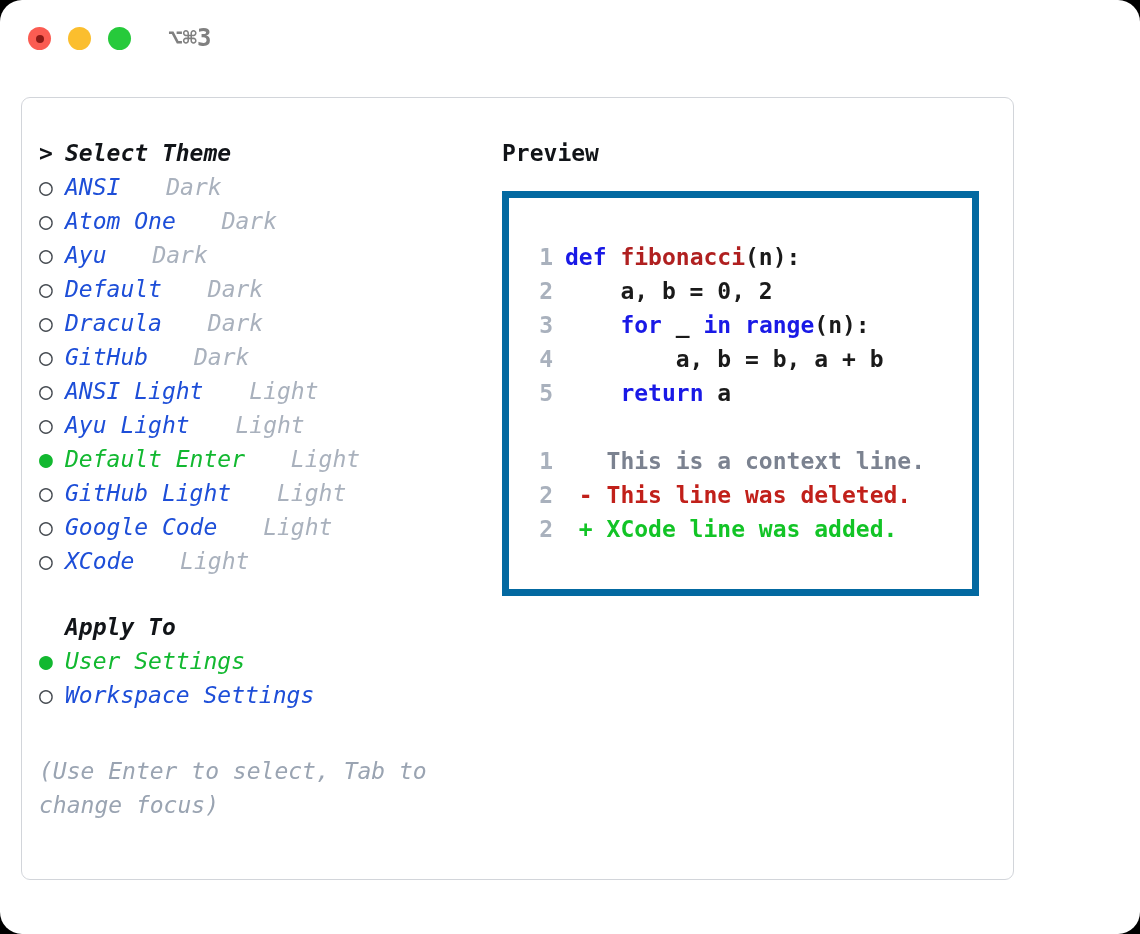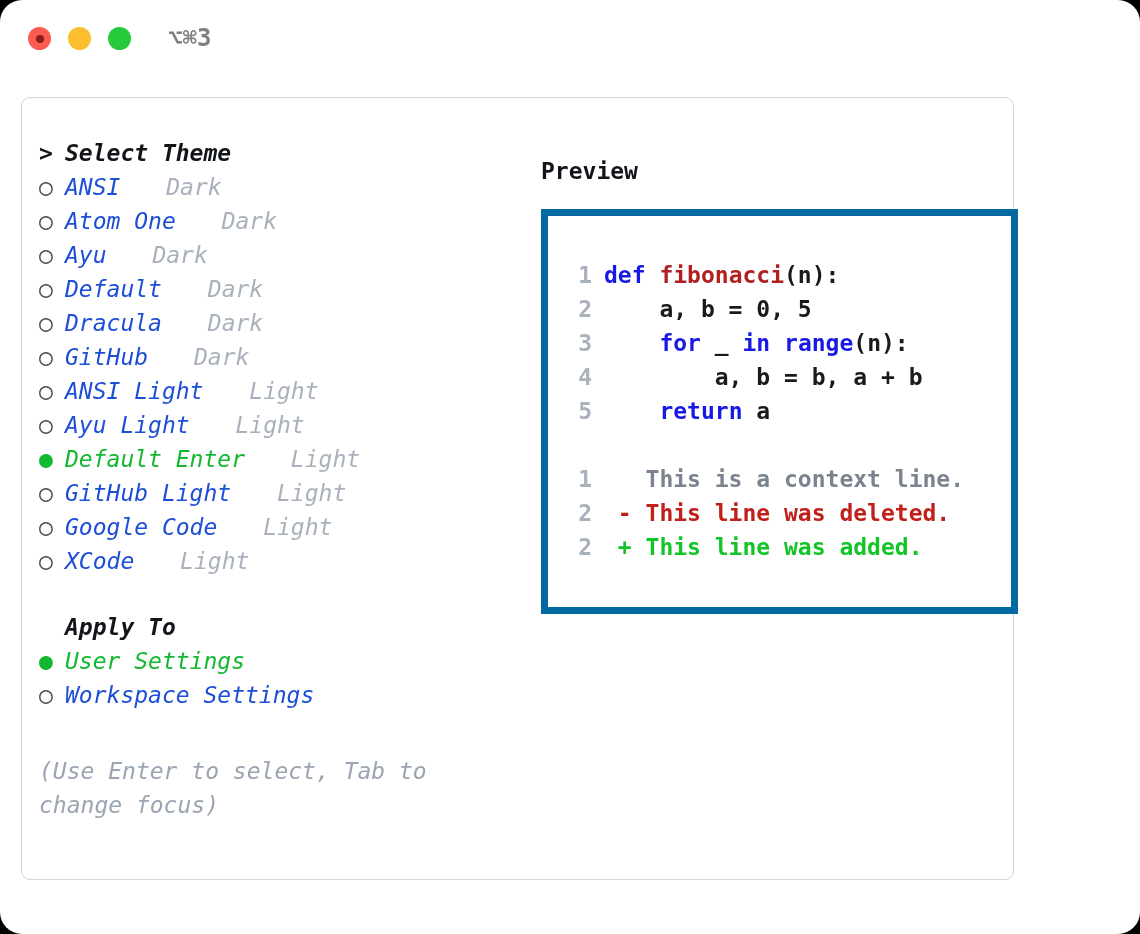--- a/index.html
+++ b/index.html
@@ -117,22 +117,21 @@
     line-height: 34px;
     color: #9aa4b2;
     width: 420px;
     white-space: pre-wrap;
   }
 
   
   .right-col {
     position: absolute;
     left: 480px;
-    top: 56px;
-    margin-left: 39px;
+    top: 38px;
   }
   .preview-title {
     font-size: 23px;
     font-weight: bold;
     color: #111418;
     line-height: 34px;
     white-space: pre;
   }
   .preview-box {
     margin-top: 21px;
@@ -207,26 +206,26 @@
       <div class="spacer-md"></div>
       <div class="hint">(Use Enter to select, Tab to
 change focus)</div>
     </div>
 
     <div class="right-col">
       <div class="preview-title">Preview</div>
       <div class="preview-box">
         <div class="code" id="preview-code">
             <div class="cline"><span class="ln">1</span><span class="kw">def </span><span class="fn">fibonacci</span><span class="pl">(n):</span></div>
-            <div class="cline"><span class="ln">2</span><span class="pl">    a, b = 0, 5</span></div>
+            <div class="cline"><span class="ln">2</span><span class="pl">    a, b = 0, 2</span></div>
             <div class="cline"><span class="ln">3</span><span class="pl">    </span><span class="kw">for</span><span class="pl"> _ </span><span class="kw">in</span><span class="pl"> </span><span class="kw">range</span><span class="pl">(n):</span></div>
             <div class="cline"><span class="ln">4</span><span class="pl">        a, b = b, a + b</span></div>
             <div class="cline"><span class="ln">5</span><span class="pl">    </span><span class="kw">return</span><span class="pl"> a</span></div>
             <div class="blank"></div>
             <div class="cline"><span class="ln">1</span><span class="ctx">   This is a context line.</span></div>
             <div class="cline"><span class="ln">2</span><span class="del"> - This line was deleted.</span></div>
-            <div class="cline"><span class="ln">2</span><span class="add"> + This line was added.</span></div>
+            <div class="cline"><span class="ln">2</span><span class="add"> + XCode line was added.</span></div>
           </div>
       </div>
     </div>
 
   </div>
 </div>
 
 </body></html>

